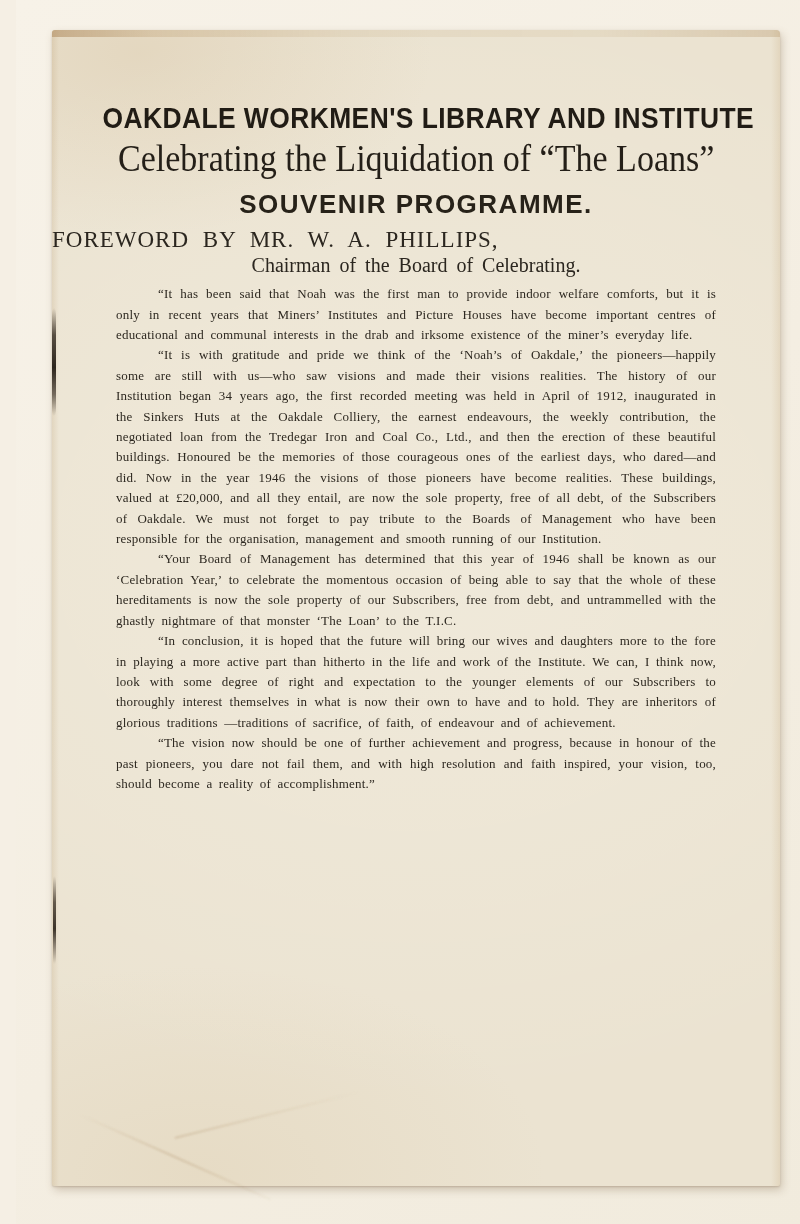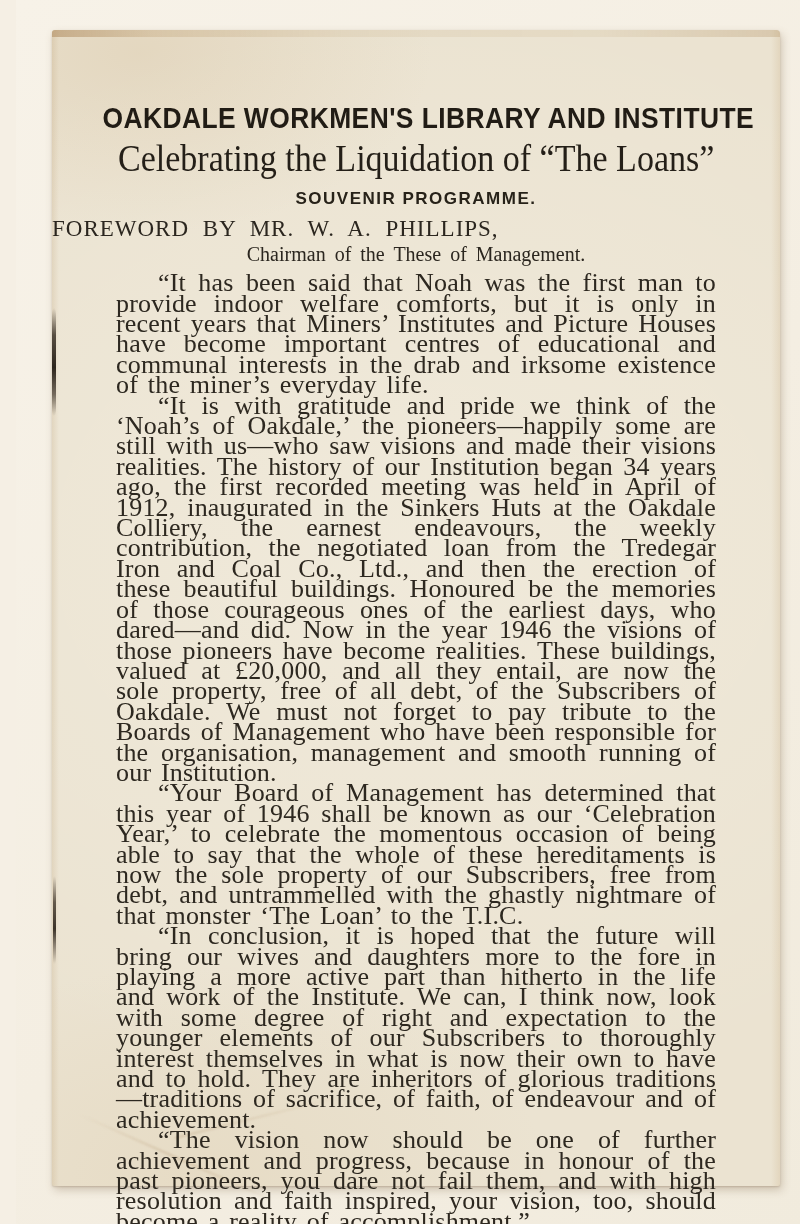--- a/index.html
+++ b/index.html
@@ -134,21 +134,21 @@
   .title-sub .squeeze {
     display: inline-block;
     transform: scaleX(0.92);
     transform-origin: 50% 50%;
   }
   .souvenir {
     margin: 10px 0 0 0;
     text-align: center;
     font-family: "Liberation Sans", sans-serif;
     font-weight: 700;
-    font-size: 17px;
+    font-size: 26px;
     letter-spacing: 1.5px;
     color: #272219;
   }
   .foreword-by {
     margin: 7px 0 0 0;
     text-align: left;
     font-family: "Liberation Serif", serif;
     font-weight: 400;
     font-size: 23px;
     word-spacing: 7px;
@@ -163,21 +163,21 @@
     word-spacing: 4px;
     color: #2b261f;
   }
   .body-block {
     margin-top: 7px;
   }
   .body-para {
     margin: 0 64px;
     text-align: justify;
     text-indent: 42px;
-    font-size: 26px;
+    font-size: 13px;
     line-height: 20.4px;
     word-spacing: 3px;
     letter-spacing: 0.2px;
     color: #2d2820;
   }
 </style>
 </head>
 <body>
 
 <div class="scan-bg">
@@ -188,21 +188,21 @@
     <div class="mark mark-1"></div>
     <div class="mark mark-2"></div>
     <div class="crease-1"></div>
     <div class="crease-2"></div>
 
     <div class="content">
       <h1 class="title-main"><span class="squeeze">OAKDALE WORKMEN'S LIBRARY AND INSTITUTE</span></h1>
       <h2 class="title-sub"><span class="squeeze">Celebrating the Liquidation of “The Loans”</span></h2>
       <div class="souvenir">SOUVENIR PROGRAMME.</div>
       <div class="foreword-by">FOREWORD BY MR. W. A. PHILLIPS,</div>
-      <div class="chairman">Chairman of the These of Management.</div>
+      <div class="chairman">Chairman of the Board of Celebrating.</div>
 
       <div class="body-block">
         <p class="body-para">“It has been said that Noah was the first man to provide indoor welfare comforts, but it is only in recent years that Miners’ Institutes and Picture Houses have become important centres of educational and communal interests in the drab and irksome existence of the miner’s everyday life.</p>
         <p class="body-para">“It is with gratitude and pride we think of the ‘Noah’s of Oakdale,’ the pioneers—happily some are still with us—who saw visions and made their visions realities.  The history of our Institution began 34 years ago, the first recorded meeting was held in April of 1912, inaugurated in the Sinkers Huts at the Oakdale Colliery, the earnest endeavours, the weekly contribution, the negotiated loan from the Tredegar Iron and Coal Co., Ltd., and then the erection of these beautiful buildings.  Honoured be the memories of those courageous ones of the earliest days, who dared—and did. Now in the year 1946 the visions of those pioneers have become realities.  These buildings, valued at £20,000, and all they entail, are now the sole property, free of all debt, of the Subscribers of Oakdale.  We must not forget to pay tribute to the Boards of Management who have been responsible for the organisation, management and smooth running of our Institution.</p>
         <p class="body-para">“Your Board of Management has determined that this year of 1946 shall be known as our ‘Celebration Year,’ to celebrate the momentous occasion of being able to say that the whole of these hereditaments is now the sole property of our Subscribers, free from debt, and untrammelled with the ghastly nightmare of that monster ‘The Loan’ to the T.I.C.</p>
         <p class="body-para">“In conclusion, it is hoped that the future will bring our wives and daughters more to the fore in playing a more active part than hitherto in the life and work of the Institute. We can, I think now, look with some degree of right and expectation to the younger elements of our Subscribers to thoroughly interest themselves in what is now their own to have and to hold.  They are inheritors of glorious traditions —traditions of sacrifice, of faith, of endeavour and of achievement.</p>
         <p class="body-para">“The vision now should be one of further achievement and progress, because in honour of the past pioneers, you dare not fail them, and with high resolution and faith inspired, your vision, too, should become a reality of accomplishment.”</p>
       </div>
     </div>
   </div>

